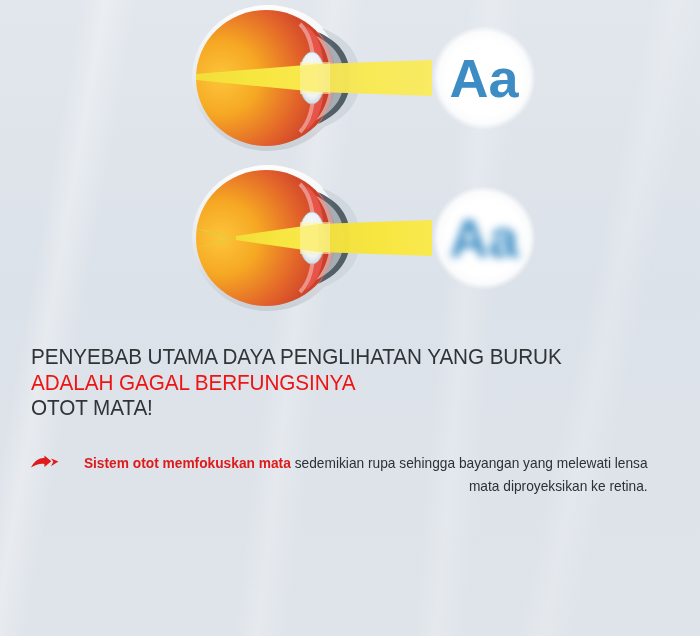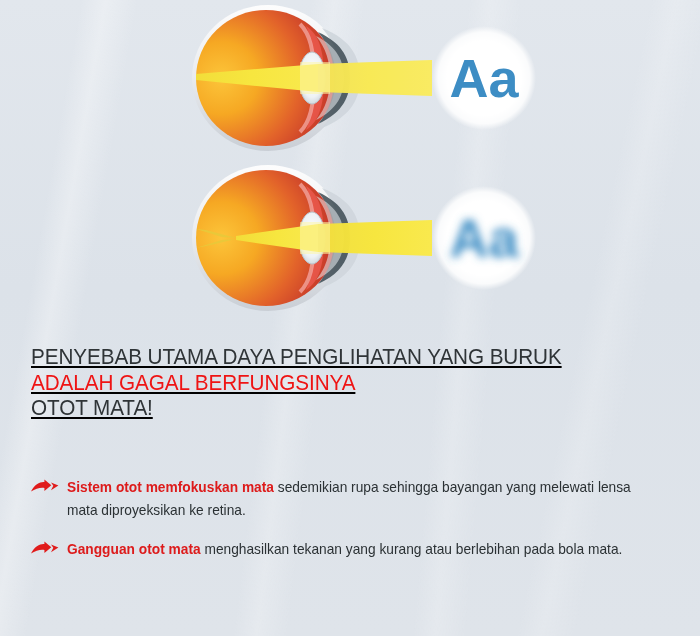--- a/index.html
+++ b/index.html
@@ -43,41 +43,41 @@
   #eye-figure-normal  { top: 0px;   height: 160px; }
   #eye-figure-blurred { top: 160px; height: 170px; }
   .eye-figure svg { display: block; width: 700px; height: 100%; }
 
   
   #headline {
     position: absolute;
     left: 31px;
     top: 344px;
     width: 640px;
-    text-decoration: underline;
   }
   #headline .hl-line {
     font-family: "Liberation Sans", sans-serif;
     font-size: 22.5px;
     line-height: 25.5px;
     letter-spacing: -0.1px;
     white-space: nowrap;
     transform: scaleX(0.92);
     transform-origin: left center;
   }
   #headline .hl-1 { color: #2f3437; font-weight: 400; }
   #headline .hl-2 { color: #ef1414; font-weight: 400; }
   #headline .hl-3 { color: #2f3437; font-weight: 400; }
 
   
   #bullet-list {
     position: absolute;
     left: 30px;
-    top: 476px;
+    top: 452px;
     width: 645px;
+    text-align: right;
   }
   .bullet-item {
     position: relative;
     padding-left: 37px;
     margin-bottom: 17px;
   }
   .bullet-item:last-child { margin-bottom: 0; }
   .bullet-arrow-icon {
     position: absolute;
     left: 0;
@@ -236,27 +236,16 @@
         <svg viewBox="0 0 30 19" xmlns="http://www.w3.org/2000/svg">
           <path d="M1 12.6 C4.5 5.2 10.4 2.6 14.4 3.1 L14.4 0.4 L21.3 6.2 L14.4 11.9 L14.4 9.0 C10.6 8.3 5.6 9.6 1 12.6 Z" fill="#e01b1b"></path>
           <path d="M21.0 3.4 L28.4 6.6 L21.0 11.2 L23.3 6.8 Z" fill="#e01b1b"></path>
         </svg>
       </span>
       <div class="bullet-text">
         <span class="lead">Sistem otot memfokuskan mata</span><span> sedemikian rupa sehingga bayangan yang melewati lensa mata diproyeksikan ke retina.</span>
       </div>
     </div>
 
-    <div class="bullet-item">
-      <span class="bullet-arrow-icon">
-        <svg viewBox="0 0 30 19" xmlns="http://www.w3.org/2000/svg">
-          <path d="M1 12.6 C4.5 5.2 10.4 2.6 14.4 3.1 L14.4 0.4 L21.3 6.2 L14.4 11.9 L14.4 9.0 C10.6 8.3 5.6 9.6 1 12.6 Z" fill="#e01b1b"></path>
-          <path d="M21.0 3.4 L28.4 6.6 L21.0 11.2 L23.3 6.8 Z" fill="#e01b1b"></path>
-        </svg>
-      </span>
-      <div class="bullet-text">
-        <span class="lead">Gangguan otot mata</span><span> menghasilkan tekanan yang kurang atau berlebihan pada bola mata.</span>
-      </div>
-    </div>
 
 
   </div>
 </div>
 
 </body></html>

